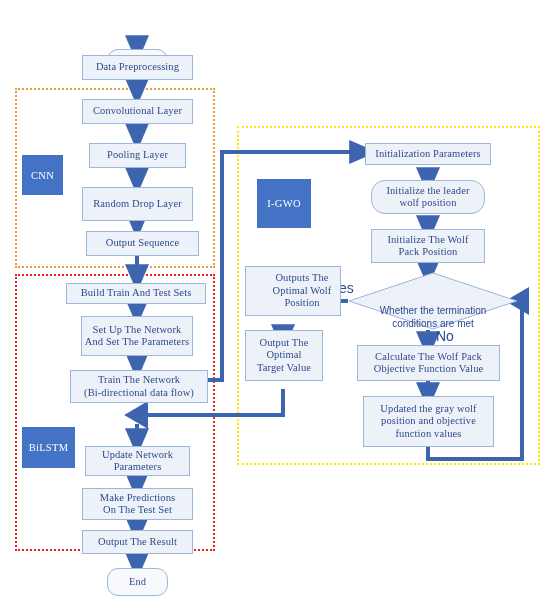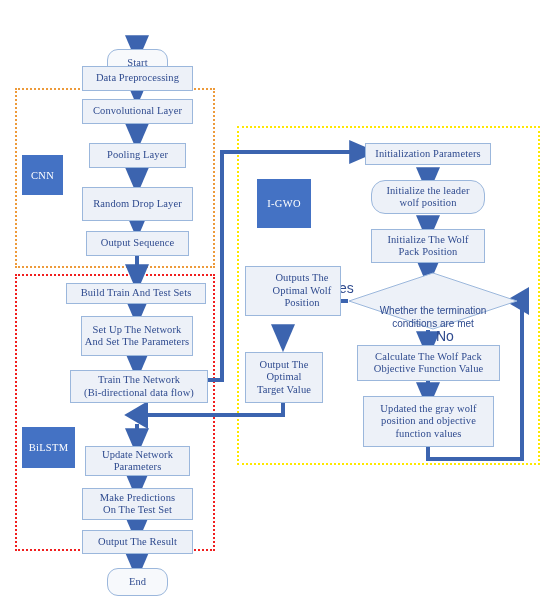--- a/index.html
+++ b/index.html
@@ -127,37 +127,37 @@
   </svg>
 
   <div class="grouplabel" style="left:22px;top:155px;width:41px;height:40px;">CNN</div>
   <div class="grouplabel" style="left:22px;top:427px;width:53px;height:41px;">BiLSTM</div>
   <div class="grouplabel" style="left:257px;top:179px;width:54px;height:49px;">I-GWO</div>
 
   <div class="node term" style="left:107px;top:9px;width:61px;height:28px;margin-top:40px;">
     <span class="lines">Start</span>
   </div>
 
-  <div class="node" style="left:82px;top:66px;width:111px;height:25px;">
+  <div class="node" style="left:82px;top:55px;width:111px;height:25px;">
     <span class="lines">Data Preprocessing</span>
   </div>
 
   <div class="node" style="left:82px;top:99px;width:111px;height:25px;">
     <span class="lines">Convolutional Layer</span>
   </div>
 
   <div class="node" style="left:89px;top:143px;width:97px;height:25px;">
     <span class="lines">Pooling Layer</span>
   </div>
 
   <div class="node" style="left:82px;top:187px;width:111px;height:34px;">
     <span class="lines">Random Drop Layer</span>
   </div>
 
-  <div class="node" style="left:86px;top:231px;width:103px;height:25px;">
+  <div class="node" style="left:86px;top:231px;width:113px;height:25px;">
     <span class="lines">Output Sequence</span>
   </div>
 
   <div class="node" style="left:66px;top:283px;width:140px;height:21px;">
     <span class="lines">Build Train And Test Sets</span>
   </div>
 
   <div class="node" style="left:81px;top:316px;width:112px;height:40px;">
     <span class="lines">
       <span>Set Up The Network</span><br>
@@ -243,21 +243,21 @@
   </div>
 
   <div class="node" style="left:245px;top:266px;width:96px;height:50px;padding-left:20px;">
     <span class="lines">
       <span>Outputs The</span><br>
       <span>Optimal Wolf</span><br>
       <span>Position</span>
     </span>
   </div>
 
-  <div class="node" style="left:245px;top:352px;width:78px;height:51px;">
+  <div class="node" style="left:245px;top:330px;width:78px;height:51px;">
     <span class="lines">
       <span>Output The</span><br>
       <span>Optimal</span><br>
       <span>Target Value</span>
     </span>
   </div>
 
 </div>
 
 </body></html>

